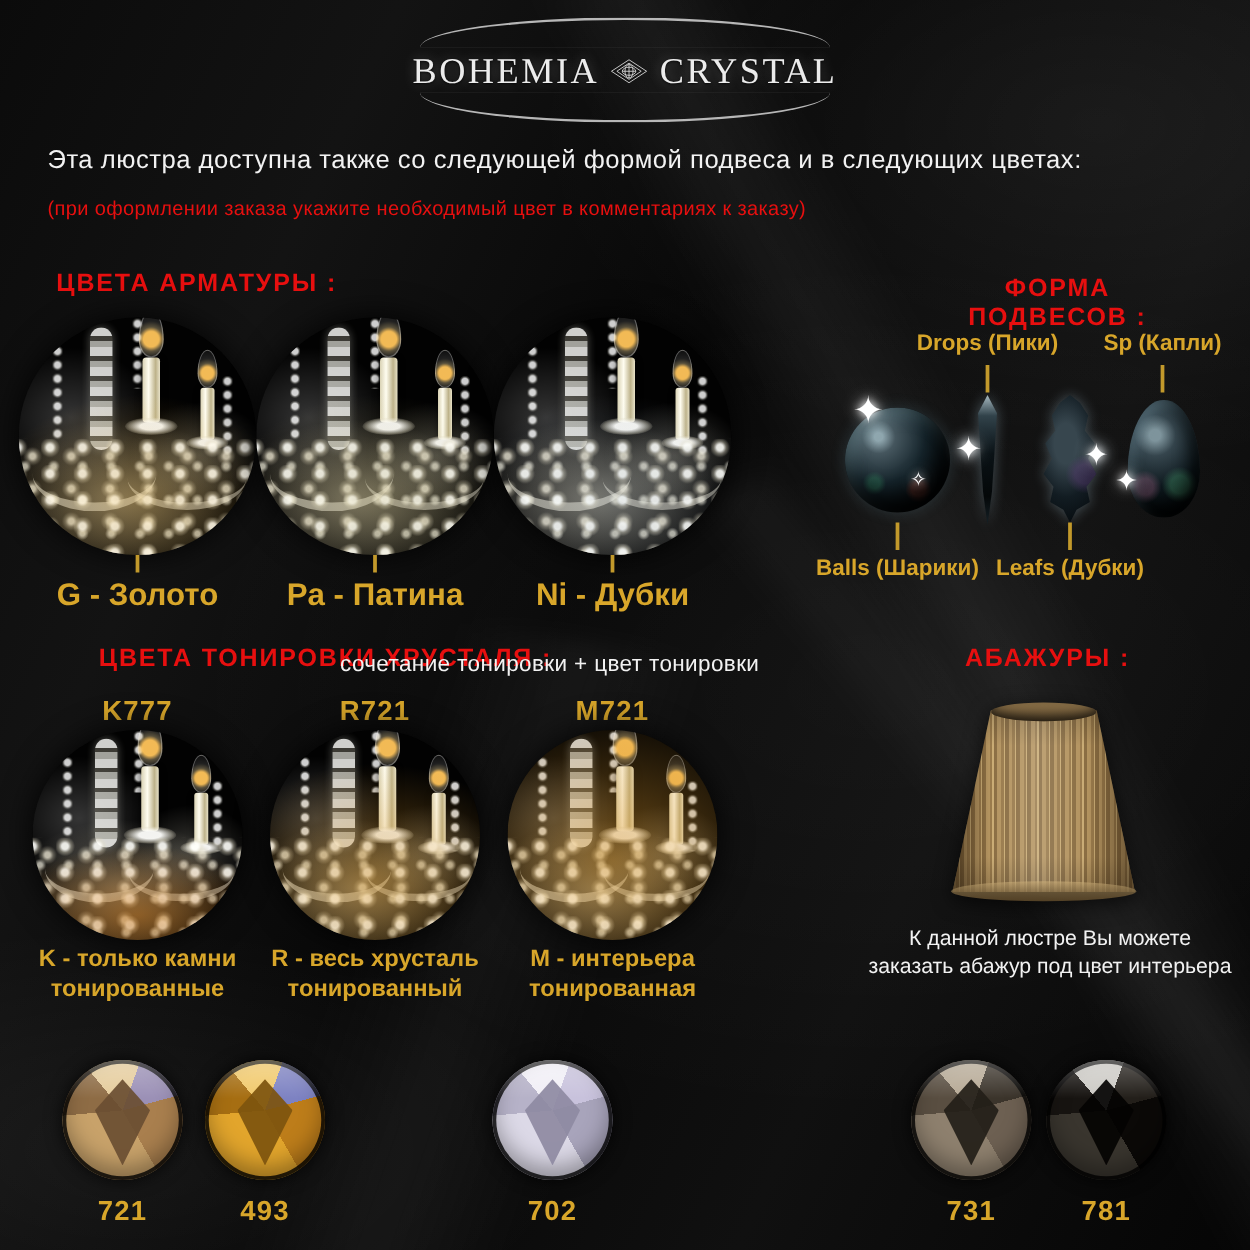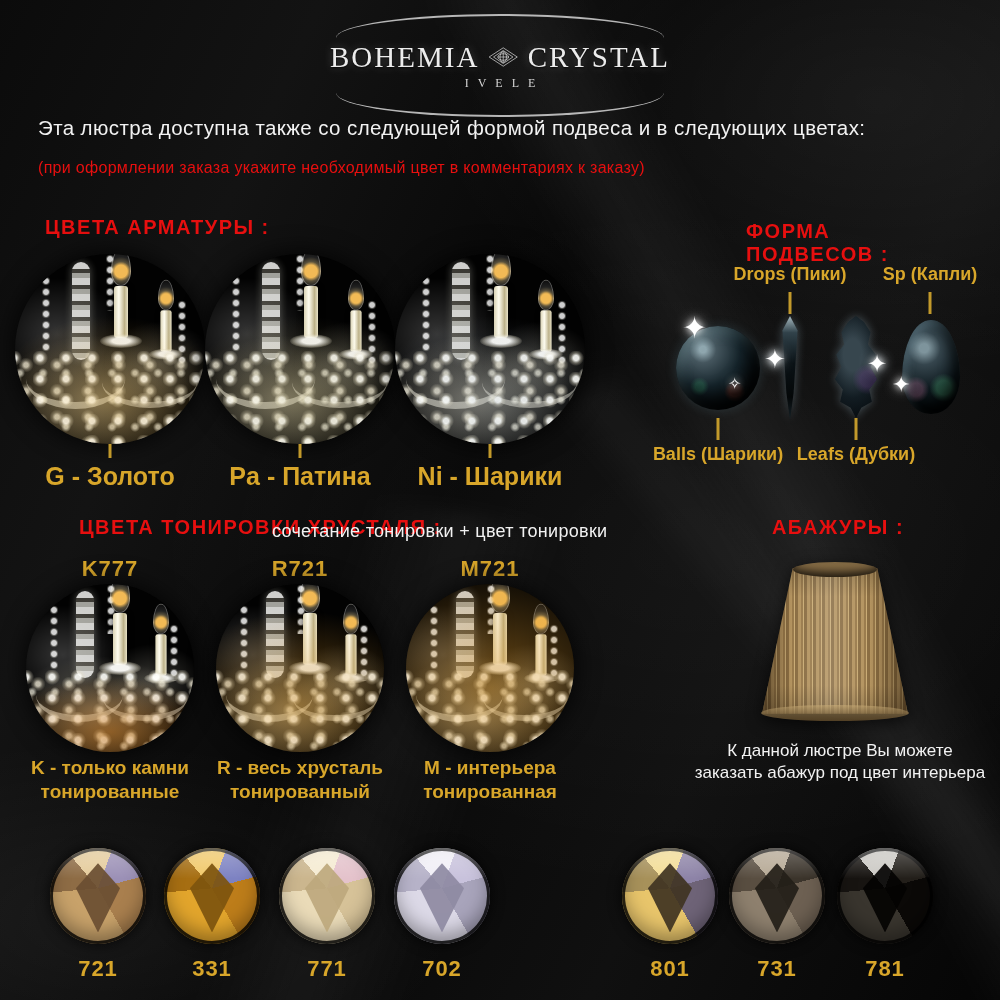--- a/index.html
+++ b/index.html
@@ -147,21 +147,20 @@
         <g fill="none" stroke="#dcdcdc" stroke-width="1.3">
           <path d="M30 3 L56 20 L30 37 L4 20 Z"></path>
           <path d="M30 8 L48 20 L30 32 L12 20 Z"></path>
           <ellipse cx="30" cy="20" rx="6" ry="10"></ellipse>
           <ellipse cx="30" cy="20" rx="10" ry="6"></ellipse>
           <path d="M30 10 V30 M20 20 H40"></path>
         </g>
       </svg>
       <span>CRYSTAL</span>
     </div>
-    <div class="logo-sub">IVELE</div>
     <div class="logo-arc bottom"></div>
   </div>
 
   <div class="headline">Эта люстра доступна также со следующей формой подвеса и в следующих цветах:</div>
   <div class="note">(при оформлении заказа укажите необходимый цвет в комментариях к заказу)</div>
 
   <div class="sec-title" style="left:45px;top:216px;">ЦВЕТА АРМАТУРЫ :</div>
 
   <div class="chand v-gold" style="left:15px;top:254px;width:190px;height:190px;">
   <div class="glow"></div>
@@ -202,23 +201,23 @@
   <div class="cluster"></div>
   <div class="tint"></div>
 </div>
 
   <div class="vtick" style="left:110px;top:444px;height:14px;"></div>
   <div class="vtick" style="left:300px;top:444px;height:14px;"></div>
   <div class="vtick" style="left:490px;top:444px;height:14px;"></div>
 
   <div class="gold-label" style="left:110px;top:462px;">G - Золото</div>
   <div class="gold-label" style="left:300px;top:462px;">Pa - Патина</div>
-  <div class="gold-label" style="left:490px;top:462px;">Ni - Шарики</div>
-
-  <div class="sec-title" style="left:746px;top:220px;width:200px;">ФОРМА ПОДВЕСОВ :</div>
+  <div class="gold-label" style="left:490px;top:462px;">Ni - Дубки</div>
+
+  <div class="sec-title" style="left:746px;top:220px;width:200px;text-align:center;">ФОРМА ПОДВЕСОВ :</div>
 
   <div class="gold-label" style="left:790px;top:264px;font-size:18px;">Drops (Пики)</div>
   <div class="gold-label" style="left:930px;top:264px;font-size:18px;">Sp (Капли)</div>
   <div class="vtick" style="left:790px;top:292px;height:22px;"></div>
   <div class="vtick" style="left:930px;top:292px;height:22px;"></div>
 
   <div class="pend p-ball" style="left:676px;top:326px;">
     <span class="sparkle" style="left:6px;top:-16px;font-size:30px;">✦</span>
     <span class="sparkle" style="left:52px;top:48px;font-size:16px;">✧</span>
   </div>
@@ -310,34 +309,26 @@
     <div>К данной люстре Вы можете</div>
     <div>заказать абажур под цвет интерьера</div>
   </div>
 
   <div class="swatch-item" style="left:49px;">
     <div class="swatch" style="--f1: #c8a26a; --f2: #8e6c45; --f3: #e5cc9c; --f4: #9b90b6; --f5: #a97f4e; --f6: #6a4e32;"></div>
     <div class="swatch-num">721</div>
   </div>
   <div class="swatch-item" style="left:163px;">
     <div class="swatch" style="--f1: #e2a52c; --f2: #a66e12; --f3: #f1c96b; --f4: #7d82c2; --f5: #bd7d1a; --f6: #7d540e;"></div>
-    <div class="swatch-num">331</div>
-  </div>
-  <div class="swatch-item" style="left:278px;">
-    <div class="swatch" style="--f1: #eadbb8; --f2: #cbb68e; --f3: #f5ebd2; --f4: #e4c2cb; --f5: #d6c298; --f6: #bda87d;"></div>
-    <div class="swatch-num">771</div>
+    <div class="swatch-num">493</div>
   </div>
   <div class="swatch-item" style="left:393px;">
     <div class="swatch" style="--f1: #dcd9e7; --f2: #b6b2c8; --f3: #f1eff6; --f4: #c8c2dc; --f5: #a8a4bb; --f6: #8e8aa2;"></div>
     <div class="swatch-num">702</div>
   </div>
-  <div class="swatch-item" style="left:621px;">
-    <div class="swatch" style="--f1: #e8c56b; --f2: #a7915a; --f3: #f3dd97; --f4: #8d83a7; --f5: #6e6377; --f6: #3f3322;"></div>
-    <div class="swatch-num">801</div>
-  </div>
   <div class="swatch-item" style="left:728px;">
     <div class="swatch" style="--f1: #8e806e; --f2: #594e41; --f3: #b6a995; --f4: #3b342b; --f5: #6d6052; --f6: #231e18;"></div>
     <div class="swatch-num">731</div>
   </div>
   <div class="swatch-item" style="left:836px;">
     <div class="swatch" style="--f1: #39352e; --f2: #171411; --f3: #cccac5; --f4: #231f1a; --f5: #0b0907; --f6: #040302;"></div>
     <div class="swatch-num">781</div>
   </div>
 </div>
 

